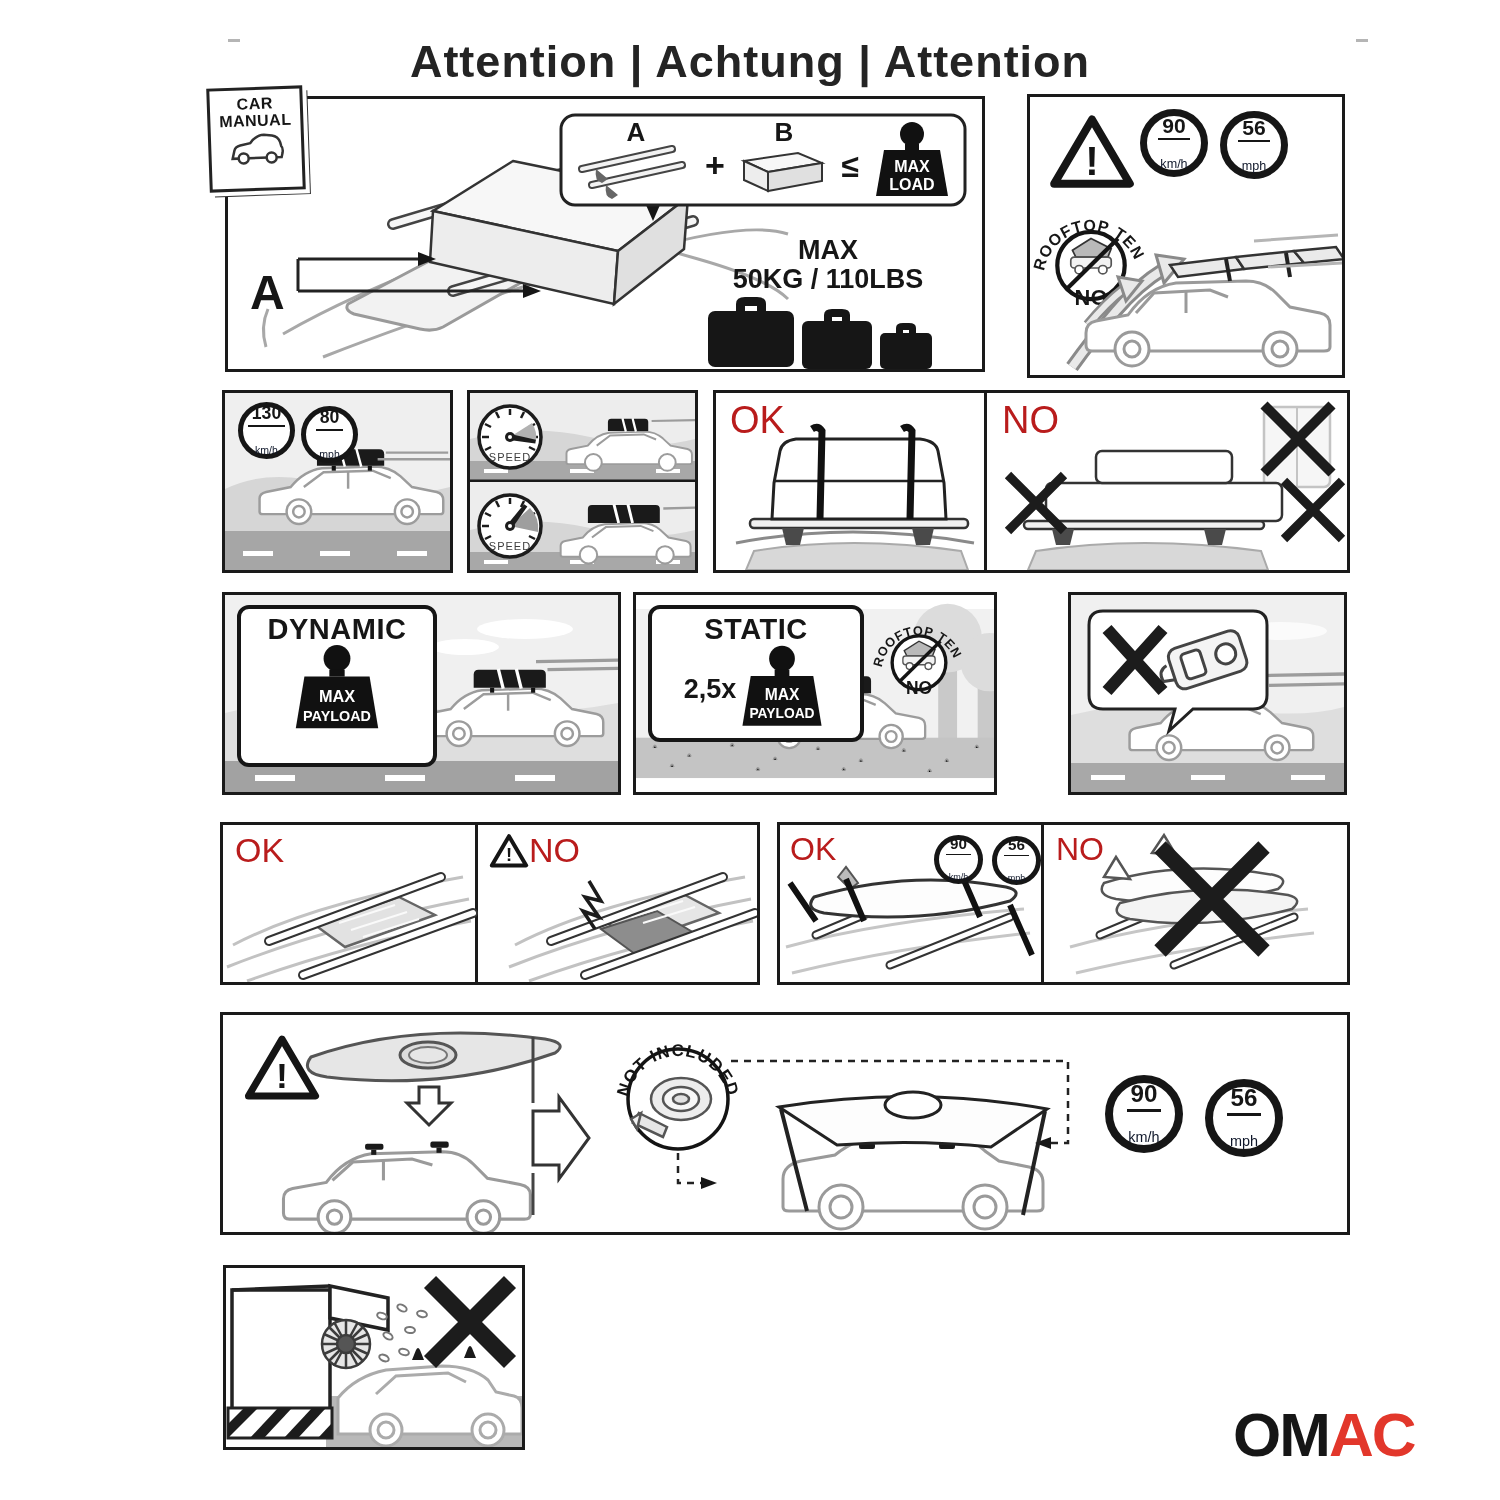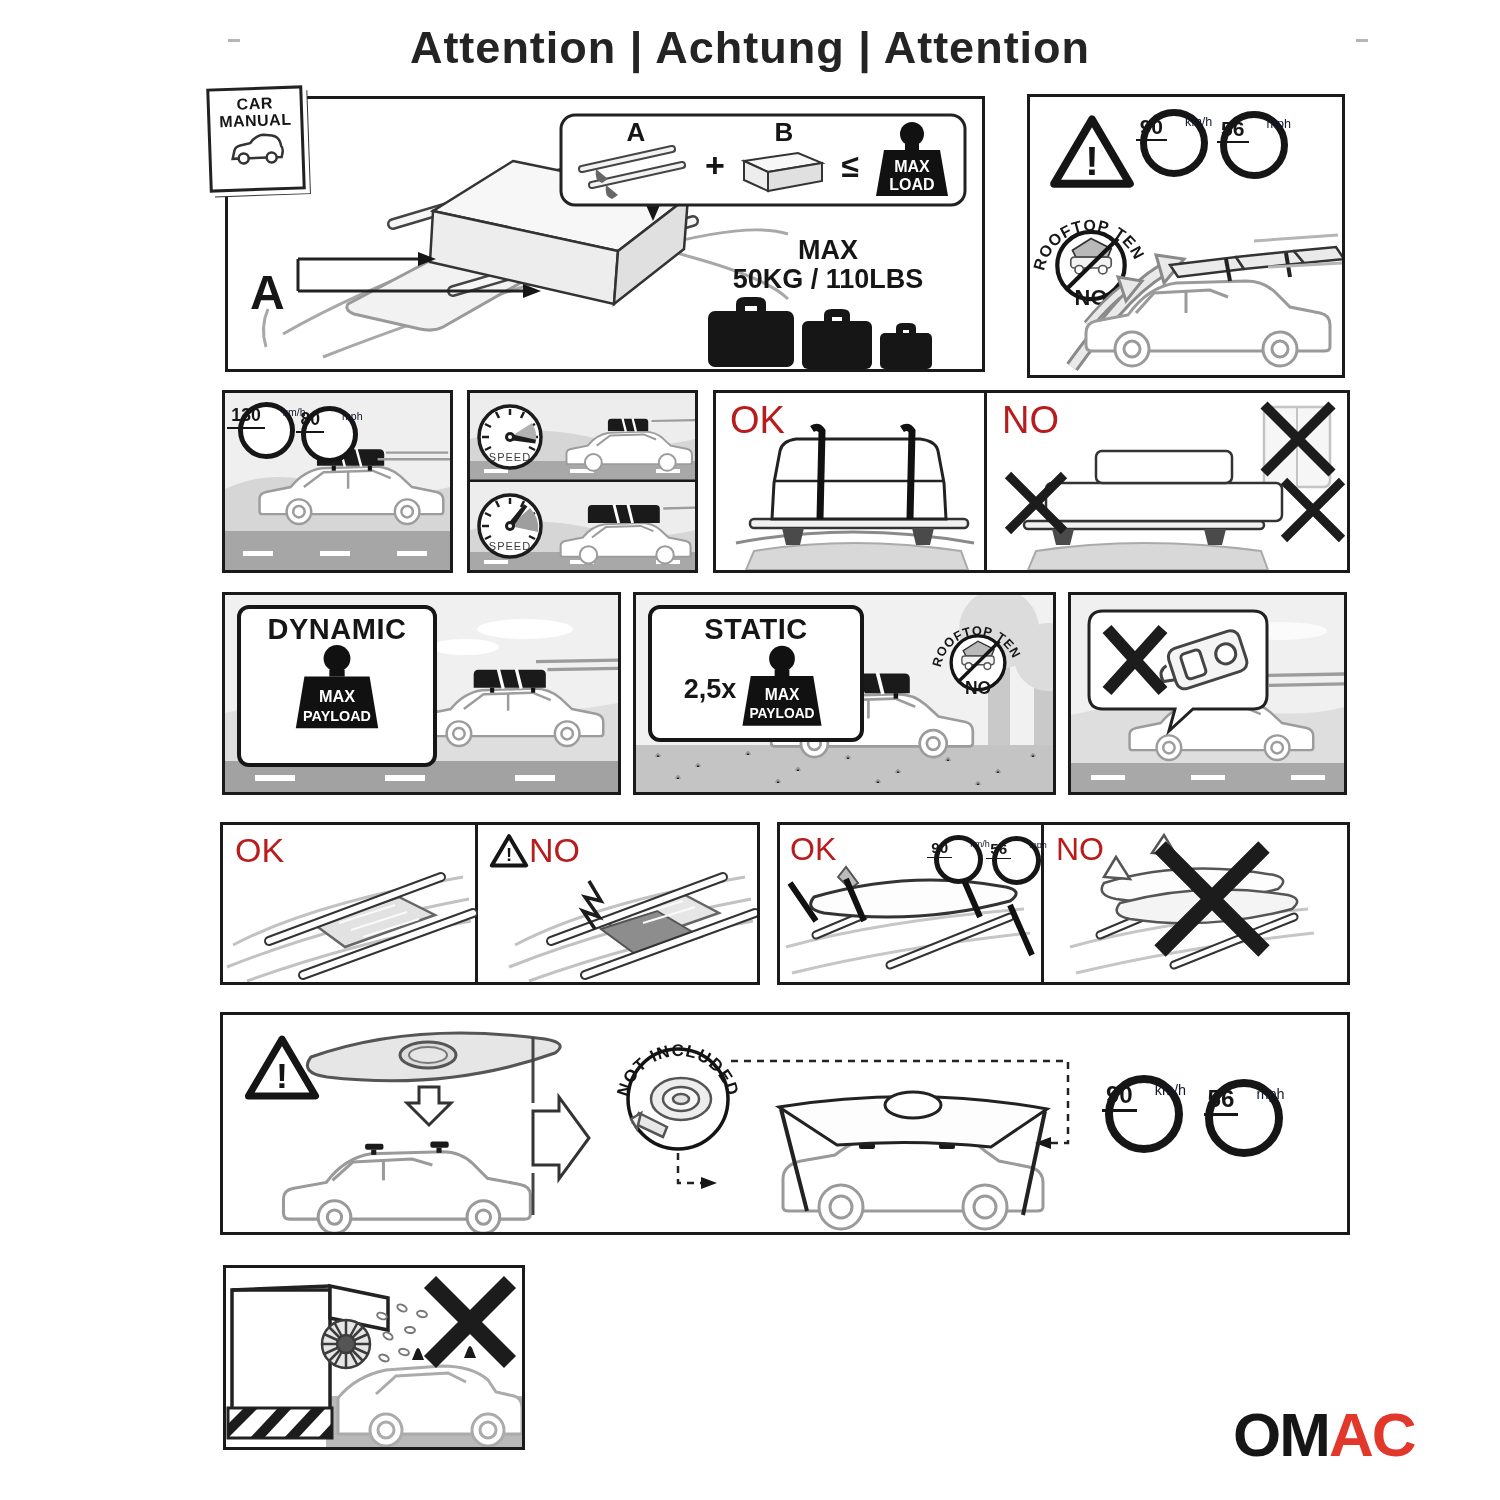--- a/index.html
+++ b/index.html
@@ -1,28 +1,28 @@
 <!DOCTYPE html>
 <html><head>
 <meta charset="utf-8">
 <style>
   html,body{margin:0;padding:0;background:#fff;}
   .sheet{position:relative;width:1500px;height:1500px;background:#fff;overflow:hidden;
          font-family:"Liberation Sans",sans-serif;color:#161616;}
-  .title{position:absolute;top:22px;left:0;width:100%;text-align:center;
+  .title{position:absolute;top:36px;left:0;width:100%;text-align:center;
          font-size:45px;font-weight:700;letter-spacing:1px;color:#242424;}
   .cropdash{position:absolute;width:12px;height:3px;background:#b5b5b5;top:39px;}
   .panel{position:absolute;background:#fff;border:3px solid #1a1a1a;box-sizing:border-box;}
   svg{display:block;}
   svg text{font-family:"Liberation Sans",sans-serif;}
   .fill{position:absolute;inset:0;width:100%;height:100%;}
   
   .badge{position:absolute;width:var(--d);height:var(--d);border-radius:50%;
          border:calc(var(--d)*0.105) solid #161616;background:#fff;box-sizing:border-box;
-         display:flex;flex-direction:row;align-items:flex-start;justify-content:center;gap:18px;z-index:4;}
+         display:flex;flex-direction:column;align-items:center;justify-content:center;gap:18px;z-index:4;}
   .bv{font-weight:800;font-size:calc(var(--d)*0.31);line-height:1;
       border-bottom:calc(var(--d)*0.04) solid #161616;padding:0 4px 2px;}
   .bu{font-size:calc(var(--d)*0.185);line-height:1.1;color:#0f172a;}
   
   .oklbl{position:absolute;font-weight:400;color:#b91c1c;line-height:1;z-index:5;}
   
   .wt{fill:#fff;font-weight:800;text-anchor:middle;}
   .warn-ex{font-weight:900;font-size:46px;text-anchor:middle;fill:#151515;}
   .rt-arc{font-size:19px;font-weight:800;fill:#161616;letter-spacing:1px;}
   .rt-no{font-size:26px;font-weight:900;text-anchor:middle;fill:#161616;}
@@ -419,21 +419,21 @@
       <svg width="96" height="92" viewBox="0 0 100 96">
         <circle cx="50" cy="15" r="14" fill="#111"></circle>
         <rect x="42" y="27" width="16" height="7" fill="#111"></rect>
         <path d="M16,34 h68 l9,54 H7 Z" fill="#111"></path>
         <text x="50" y="60" class="wt" font-size="17">MAX</text>
         <text x="50" y="80" class="wt" font-size="15">PAYLOAD</text>
       </svg>
     </div>
   </section>
 
-  <section class="panel" id="p-static" style="left:633px;top:592px;width:423px;height:203px;">
+  <section class="panel" id="p-static" style="left:633px;top:592px;width:364px;height:203px;">
     <svg class="fill" viewBox="0 0 417 197">
       <rect width="417" height="197" fill="#f1f1f1"></rect>
       <g>
         <rect x="352" y="40" width="22" height="120" fill="#c9c9c9"></rect>
         <circle cx="363" cy="34" r="40" fill="#dcdcdc"></circle>
         <rect x="398" y="70" width="19" height="90" fill="#c9c9c9"></rect>
         <circle cx="412" cy="62" r="34" fill="#dcdcdc"></circle>
       </g>
       <rect y="150" width="417" height="47" fill="#c4c4c4"></rect>
       <g stroke="#9a9a9a" stroke-width="2">

